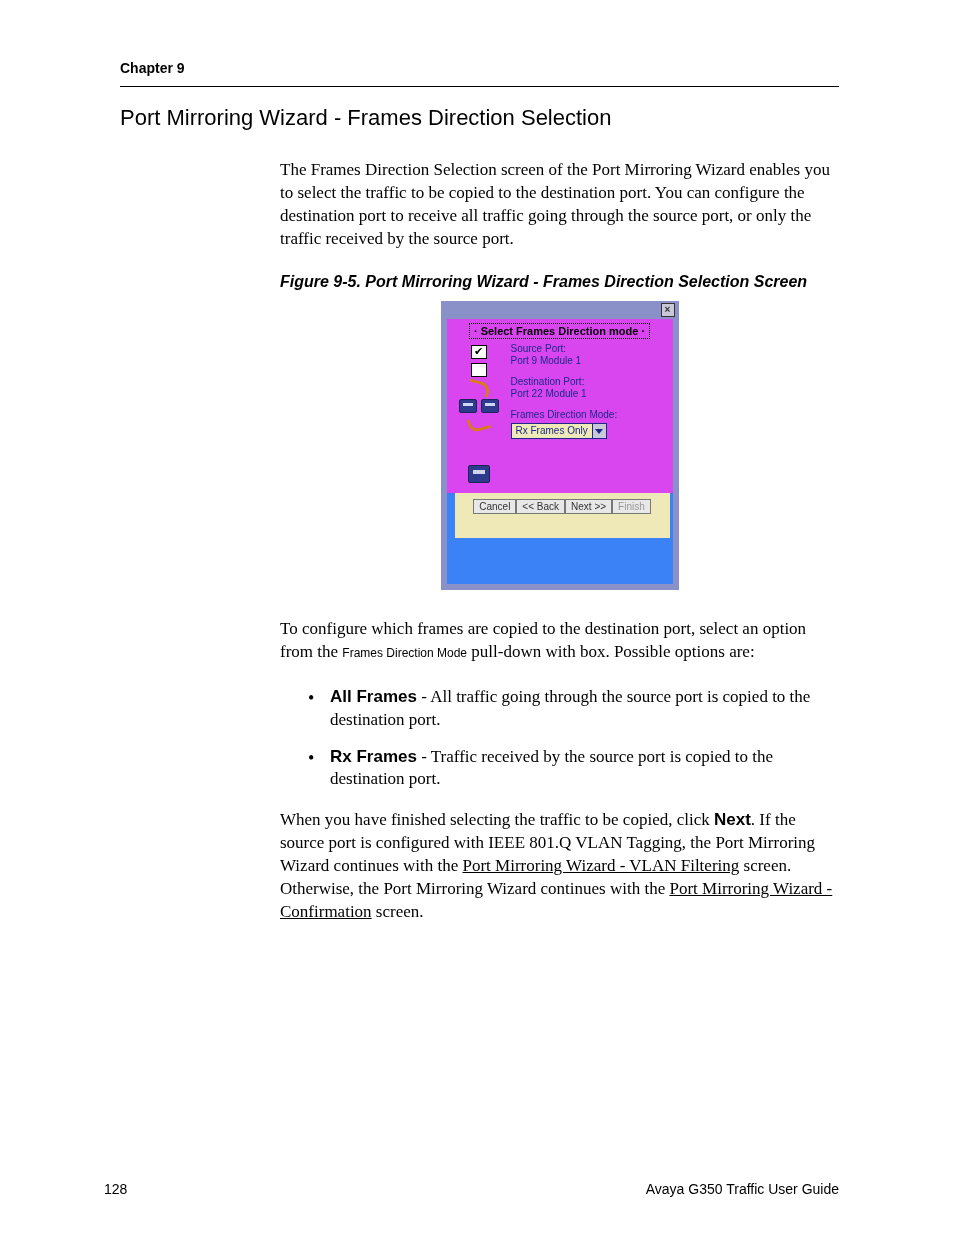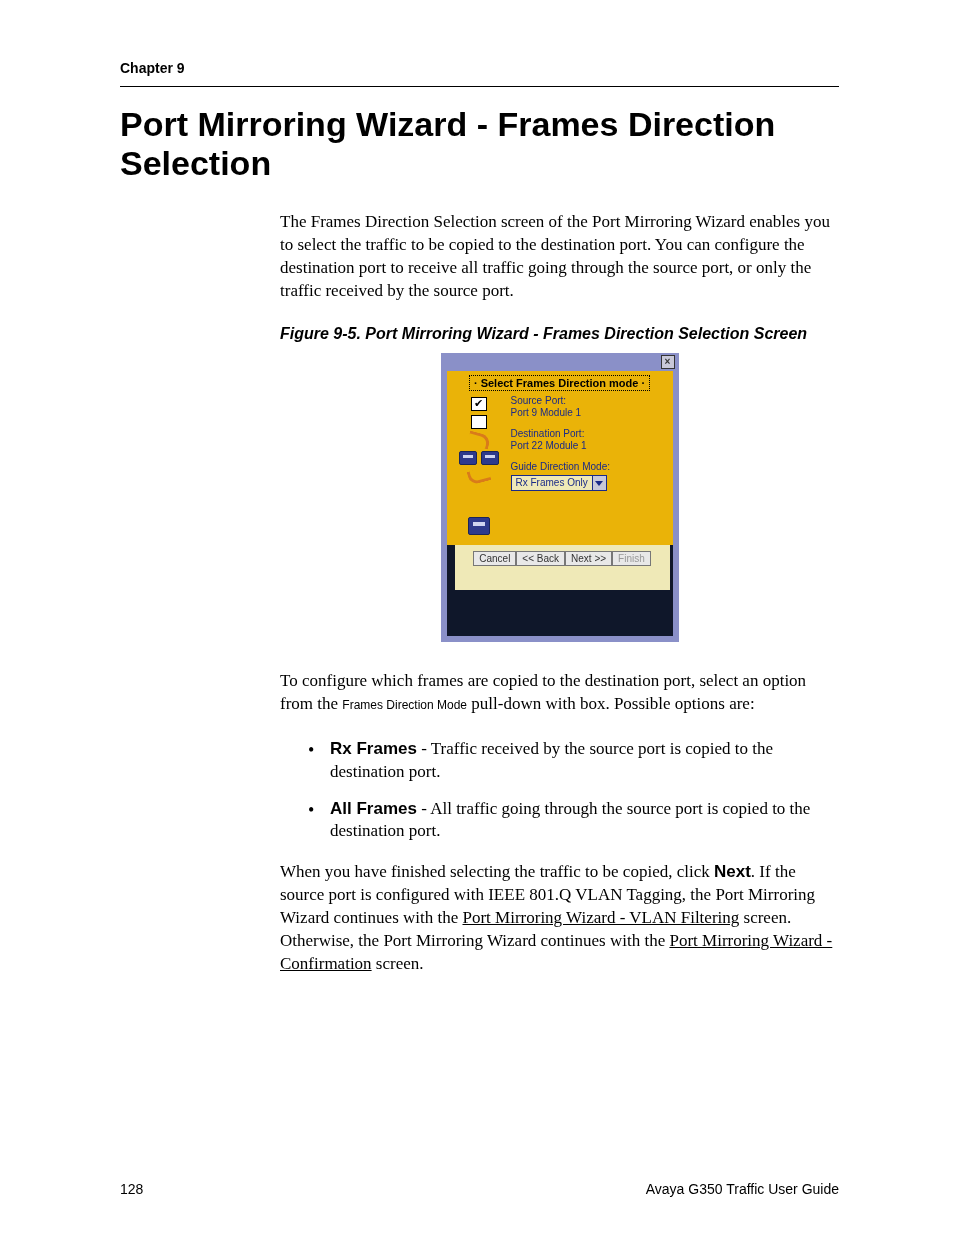--- a/index.html
+++ b/index.html
@@ -12,22 +12,22 @@
   }
   .running-head {
     font-family: "Segoe UI", Arial, sans-serif;
     font-weight: 700;
     font-size: 14px;
     margin-bottom: 10px;
   }
   .hr { border: 0; border-top: 1.5px solid #000; margin-bottom: 18px; }
   h1.title {
     font-family: "Segoe UI", Arial, sans-serif;
-    font-weight: 700;
-    font-size: 34px;
+    font-weight: 400;
+    font-size: 22px;
     margin-bottom: 28px;
   }
   .body-col { margin-left: 160px; }
   .para { font-size: 17px; line-height: 1.35; margin-bottom: 22px; }
   .fig-caption {
     font-family: "Segoe UI", Arial, sans-serif;
     font-style: italic;
     font-weight: 700;
     font-size: 16px;
     margin-bottom: 10px;
@@ -40,21 +40,21 @@
     padding: 6px;
     font-family: Arial, Helvetica, sans-serif;
     position: relative;
   }
   .wiz-close {
     position: absolute; top: 2px; right: 4px;
     width: 14px; height: 14px; background: #c8c8d8; border: 1px solid #333;
     font-size: 10px; line-height: 12px; text-align: center; color: #333; font-weight: bold;
   }
   .wiz-inner {
-    background: #eab308;
+    background: #d946ef;
     padding: 8px 8px 10px 8px;
     margin-top: 12px;
   }
   .wiz-head {
     text-align: center; font-size: 11px; font-weight: 700;
     margin: -2px 0 6px 0;
     color: #000;
   }
   .wiz-head span { border: 1px dotted #000; padding: 1px 4px; }
   .wiz-body { display: flex; gap: 8px; }
@@ -71,31 +71,31 @@
   .wiz-text .blk { margin-bottom: 8px; }
   .wiz-label { font-weight:400; }
   .wiz-combo {
     display:inline-flex; align-items:center; border:1px solid #1a2a88; background:#efe9b7;
     font-size:10px; height:16px; margin-top:2px;
   }
   .wiz-combo .val { padding:0 4px; color:#1a2a88; }
   .wiz-combo .dd { width:14px;height:14px;background:#c8c8d8;border-left:1px solid #1a2a88;display:flex;align-items:center;justify-content:center;}
   .tri { width:0;height:0;border-left:4px solid transparent;border-right:4px solid transparent;border-top:5px solid #1a2a88;}
   .wiz-btnbar { display:flex; justify-content:center; gap:0; background:#efe9b7; padding:6px 0 24px 0; margin-top:0;}
-  .wiz-inner2 { background:#0f172a; padding:0 3px 46px 8px; }
+  .wiz-inner2 { background:#3b82f6; padding:0 3px 46px 8px; }
   .wbtn { font-size:10px; padding:1px 5px; border:1px solid #777; background:#e8e8e8; color:#333; }
   .wbtn.disabled { color:#999; }
   .inline-ui { font-family: "Segoe UI", Arial, sans-serif; font-size: 12px; }
   ul.opts { list-style: none; margin: 0 0 18px 28px; }
   ul.opts li { position: relative; padding-left: 22px; font-size: 17px; line-height:1.35; margin-bottom: 14px; }
   ul.opts li::before { content: "•"; position:absolute; left:0; top:0; font-size:18px; }
   .b { font-weight:700; font-family: "Segoe UI", Arial, sans-serif; }
   a.doclink { color: #000000; text-decoration: underline; }
   .footer {
-    position: absolute; left: 120px; right: 115px; bottom: 38px;
+    position: absolute; left: 104px; right: 115px; bottom: 38px;
     display: flex; justify-content: space-between;
     font-family: "Segoe UI", Arial, sans-serif; font-size: 14px;
   }
 </style>
 </head>
 <body>
 
 <div class="page">
   <div class="running-head">Chapter 9</div>
   <hr class="hr">
@@ -128,21 +128,21 @@
             <div class="wiz-text">
               <div class="blk">
                 <div class="wiz-label">Source Port:</div>
                 <div>Port 9 Module 1</div>
               </div>
               <div class="blk">
                 <div class="wiz-label">Destination Port:</div>
                 <div>Port 22 Module 1</div>
               </div>
               <div class="blk">
-                <div class="wiz-label">Guide Direction Mode:</div>
+                <div class="wiz-label">Frames Direction Mode:</div>
                 <div class="wiz-combo">
                   <span class="val">Rx Frames Only</span>
                   <span class="dd">
                       <span class="tri"></span>
                     </span>
                 </div>
               </div>
             </div>
           </div>
         </div>
@@ -156,24 +156,24 @@
         </div>
       </div>
     </div>
 
     <p class="para">
       <span>To configure which frames are copied to the destination port, select an option from the </span><span class="inline-ui">Frames Direction Mode</span><span> pull-down with box. Possible options are:</span>
     </p>
 
     <ul class="opts">
       <li>
-        <span class="b">Rx Frames</span><span> - Traffic received by the source port is copied to the destination port.</span>
+        <span class="b">All Frames</span><span> - All traffic going through the source port is copied to the destination port.</span>
       </li>
       <li>
-        <span class="b">All Frames</span><span> - All traffic going through the source port is copied to the destination port.</span>
+        <span class="b">Rx Frames</span><span> - Traffic received by the source port is copied to the destination port.</span>
       </li>
     </ul>
 
     <p class="para">
       <span>When you have finished selecting the traffic to be copied, click </span><span class="b">Next</span><span>. If the source port is configured with IEEE 801.Q VLAN Tagging, the Port Mirroring Wizard continues with the </span><a href="#" class="doclink">Port Mirroring Wizard - VLAN Filtering</a><span> screen. Otherwise, the Port Mirroring Wizard continues with the </span><a href="#" class="doclink">Port Mirroring Wizard - Confirmation</a><span> screen.</span>
     </p>
   </div>
 
   <div class="footer">
     <span>128</span>

